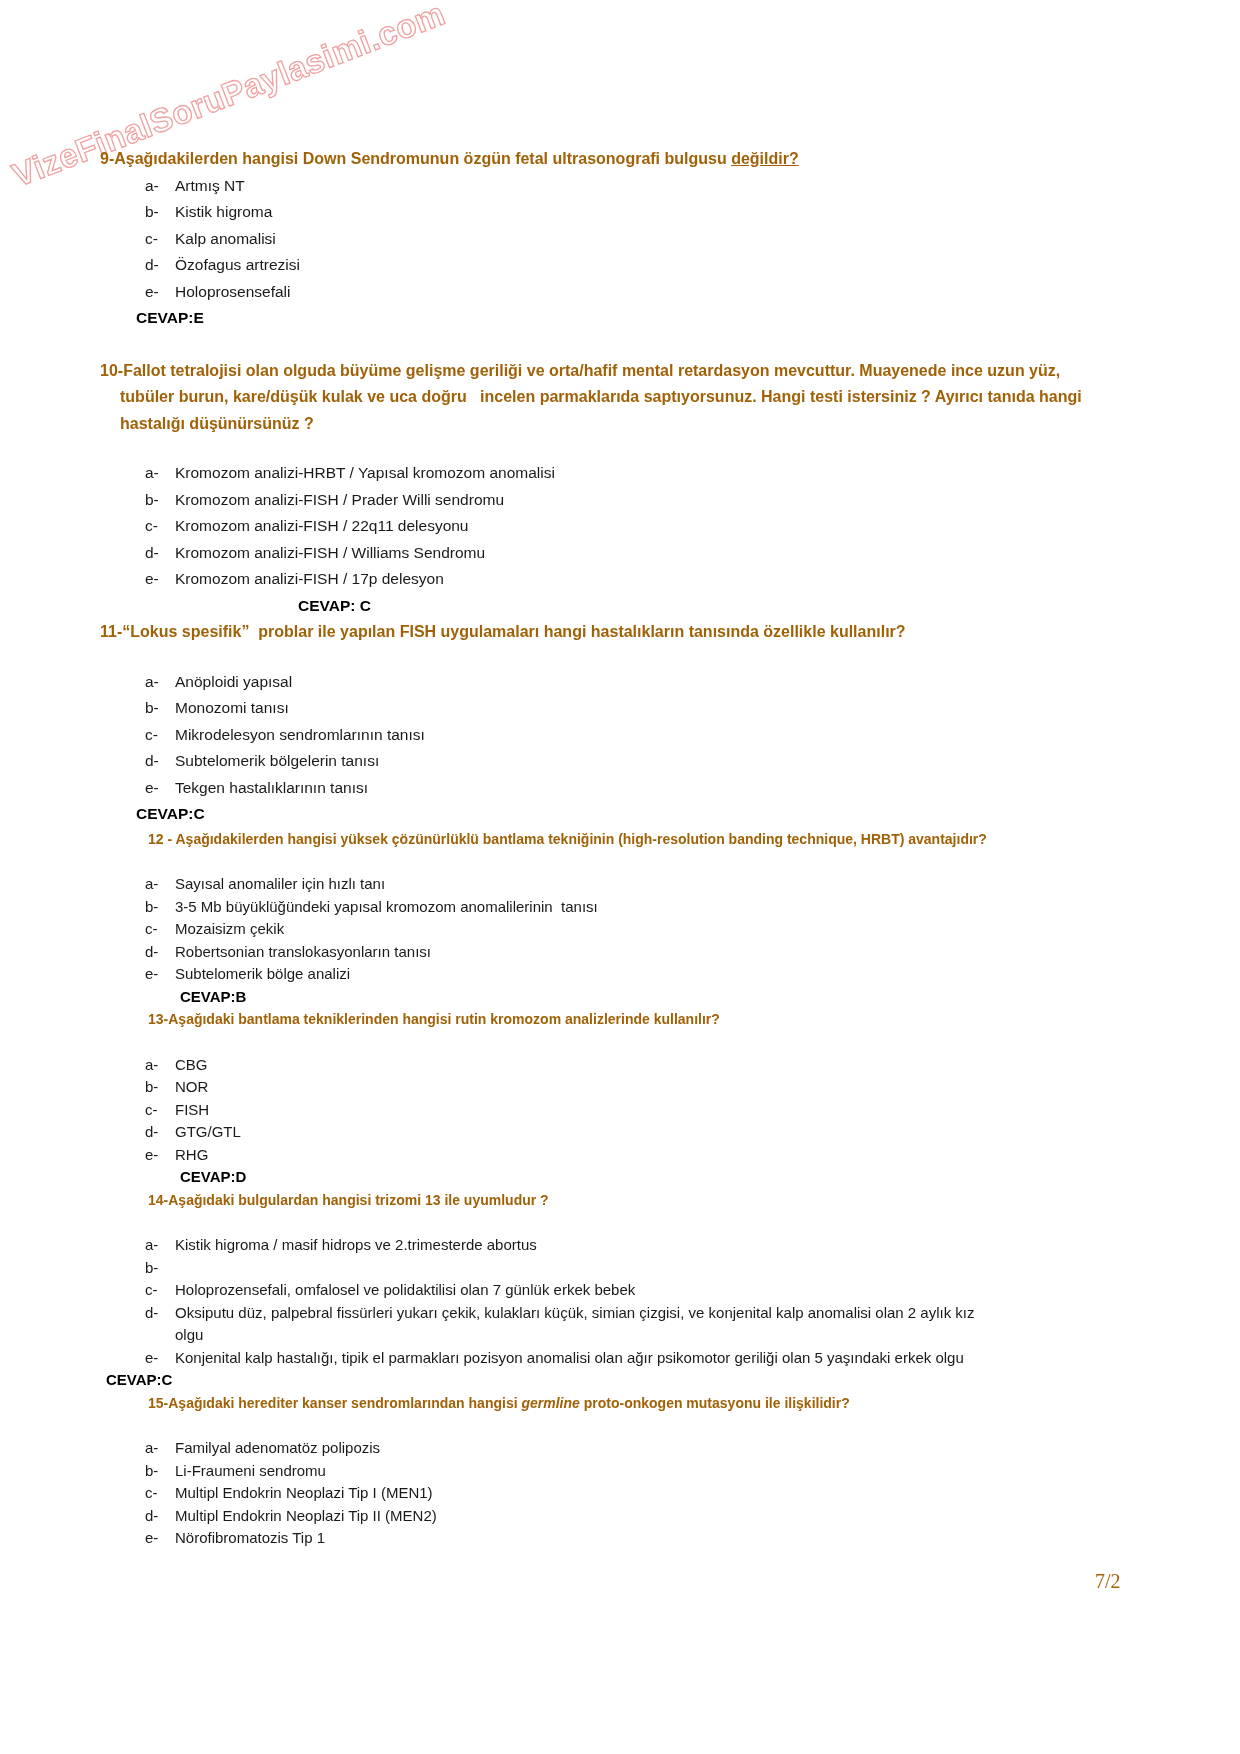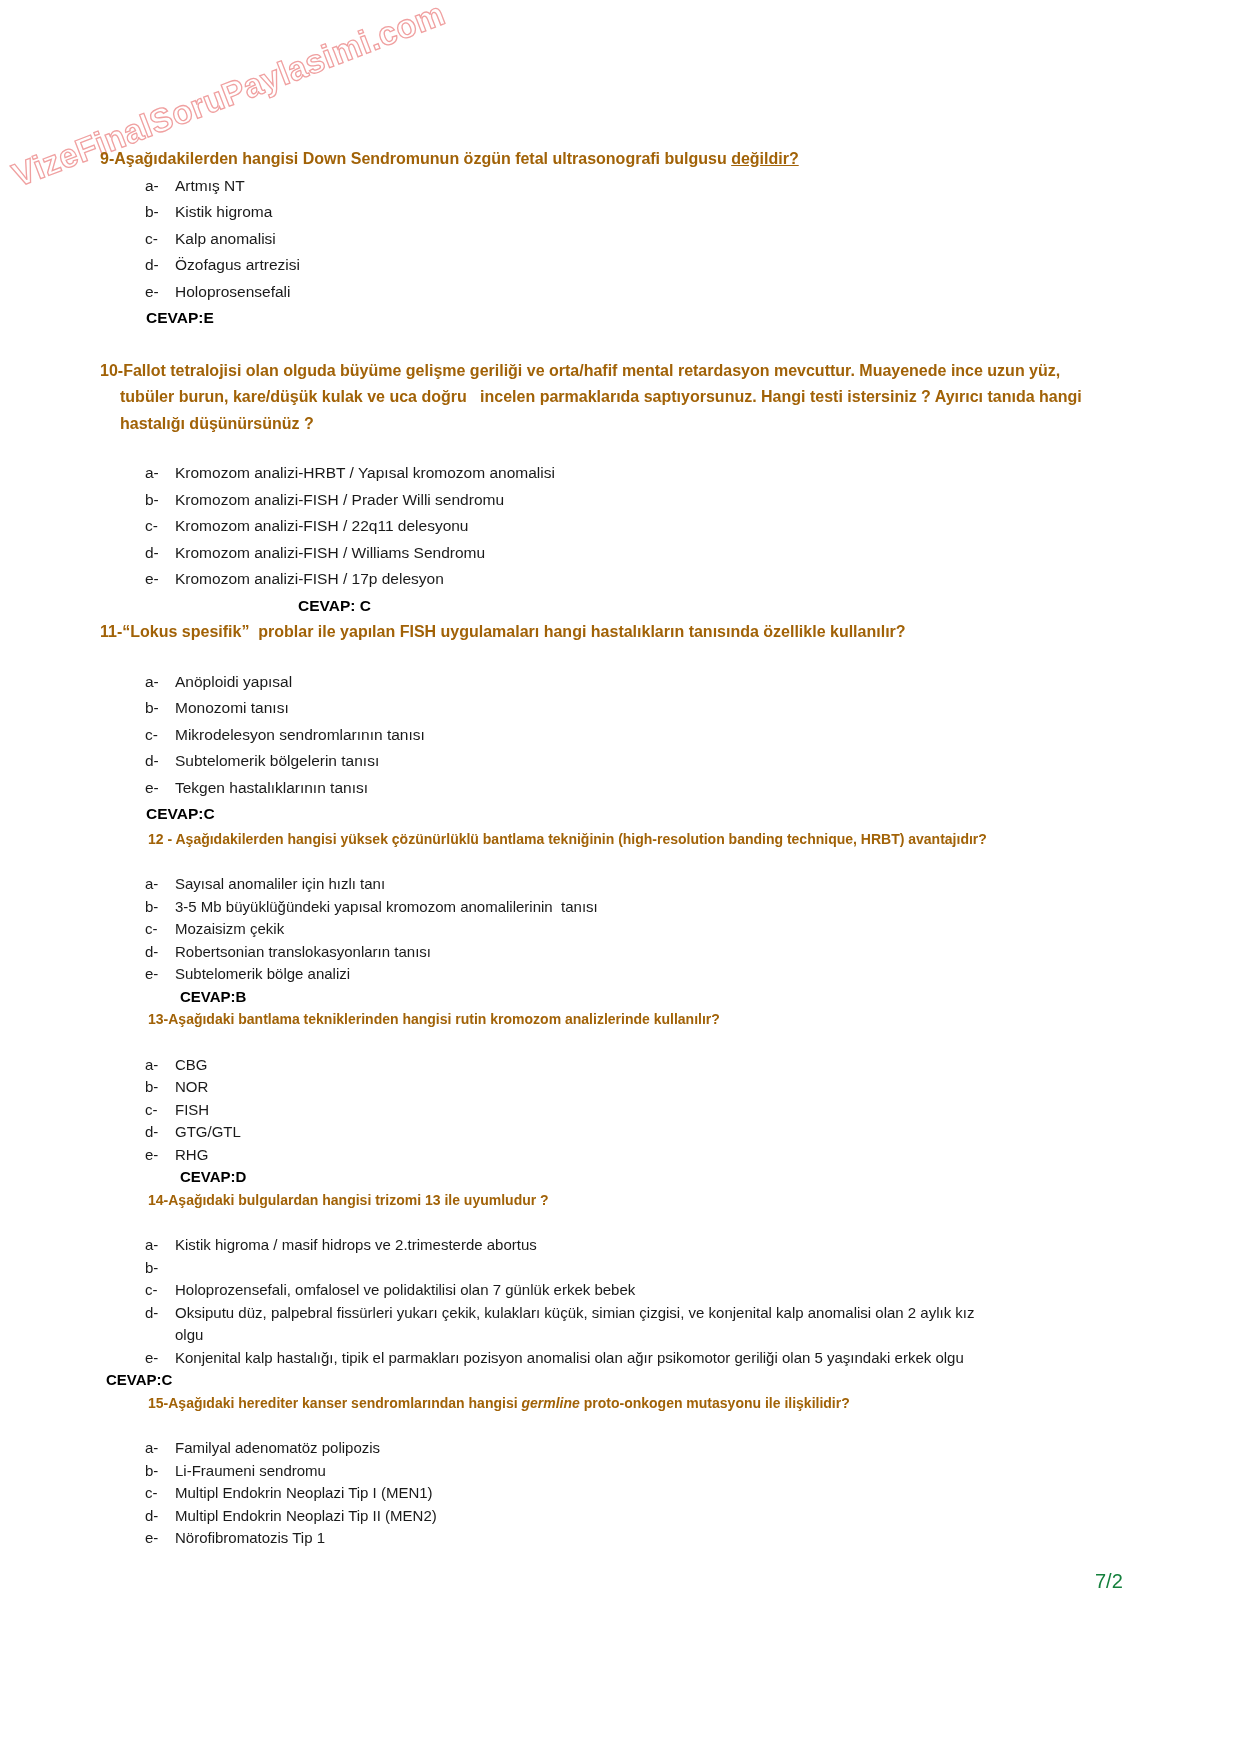--- a/index.html
+++ b/index.html
@@ -64,30 +64,31 @@
   .opt-line { white-space: pre; }
 
   .answer {
     font-weight: 700;
     font-size: 15.5px;
     line-height: 26.5px;
     color: #000;
     white-space: pre;
   }
   .compact .answer { font-size: 15px; line-height: 22.5px; }
-  .ans-a { margin-left: 46px; }   
+  .ans-a { margin-left: 36px; }   
   .ans-b { margin-left: 198px; }  
   .ans-c { margin-left: 80px; }   
   .ans-d { margin-left: 6px; }    
 
   .page-number {
     position: absolute;
     left: 1095px; top: 1570px;
     font-size: 20px;
-    color: #15803d;
+    color: #a16207;
+    font-family: Liberation Serif, serif;
   }
 </style>
 </head>
 <body>
 
 <div class="page">
   <div class="watermark" style="-webkit-text-stroke: 1.3px rgb(240, 160, 160);">VizeFinalSoruPaylasimi.com</div>
   <main class="content">
       <section class="question">
         <div class="stem">

